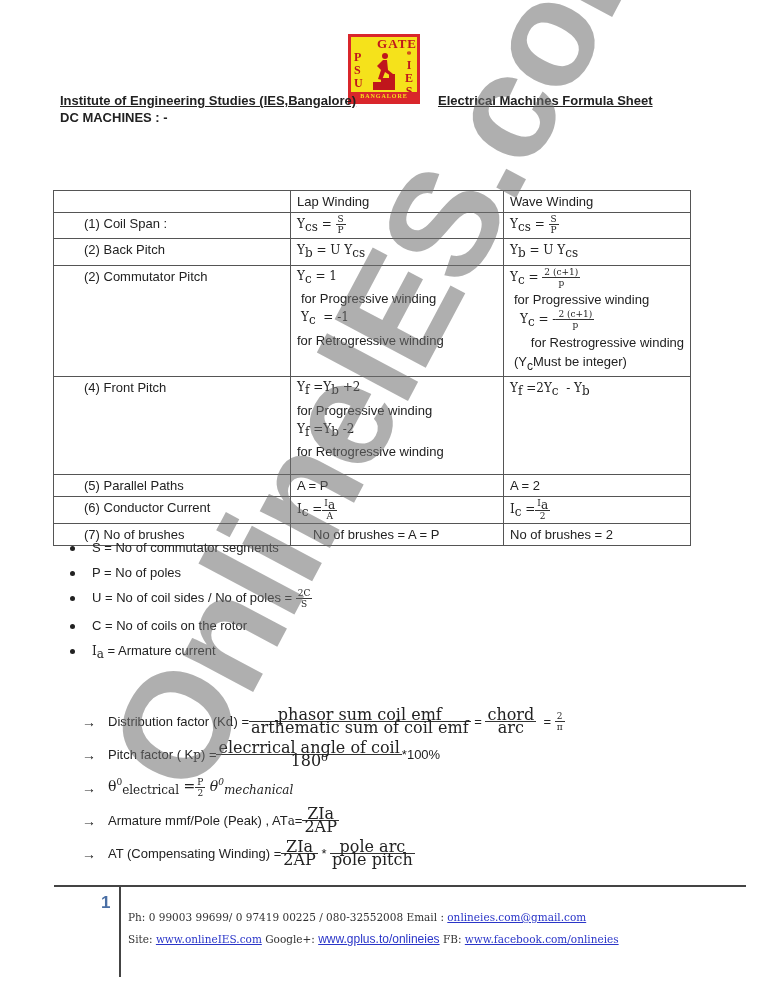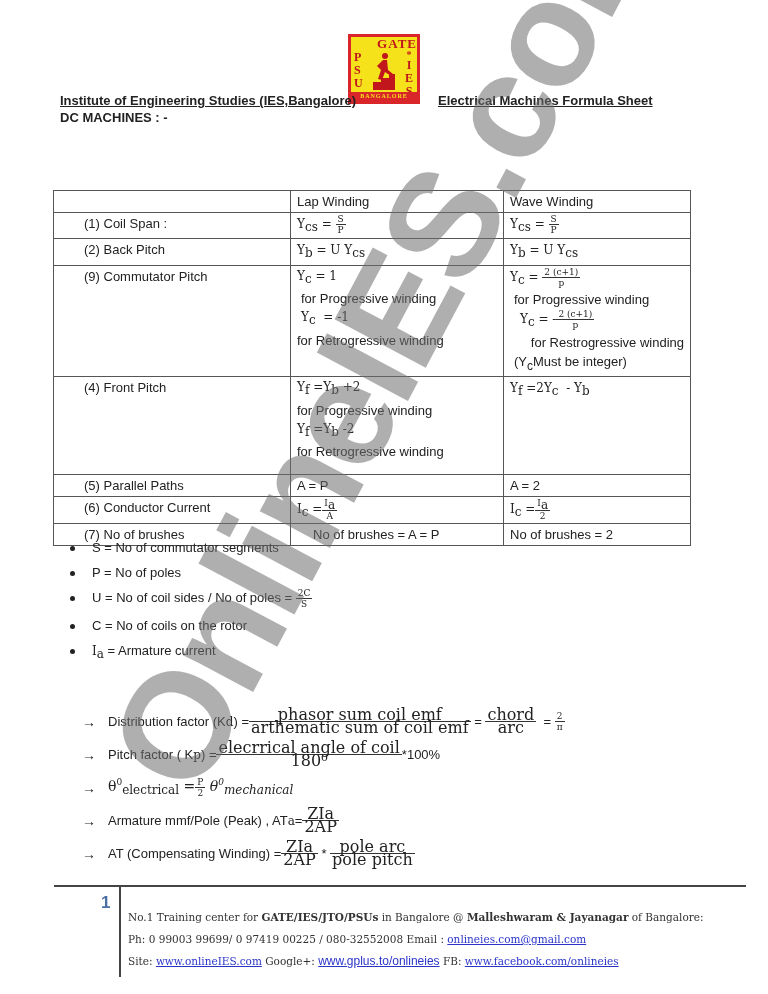--- a/index.html
+++ b/index.html
@@ -89,21 +89,21 @@
             <span class="n">S</span>
             <span class="d">P</span>
           </span></td>
   </tr>
   <tr>
     <td class="c1">(2)  Back Pitch</td>
     <td><span class="f">Y<sub>b</sub> = U Y<sub>cs</sub></span></td>
     <td><span class="f">Y<sub>b</sub> = U Y<sub>cs</sub></span></td>
   </tr>
   <tr style="height:108px;">
-    <td class="c1">(9)  Commutator Pitch</td>
+    <td class="c1">(2)  Commutator Pitch</td>
     <td>
       <div class="f">Y<sub>c</sub> = 1</div>
       <div style="padding-left:4px;">for Progressive winding</div>
       <div class="f" style="padding-left:4px;">Y<sub>c</sub> &nbsp;= -1</div>
       <div>for Retrogressive winding</div>
     </td>
     <td>
       <div><span class="f">Y<sub>c</sub> = </span><span class="frac">
               <span class="n">2 (c+1)</span>
               <span class="d">p</span>
@@ -228,21 +228,18 @@
   </div>
 </div>
 
 <div class="watermark">OnlineIES.com</div>
 
 <div class="foot-line"></div>
 <div class="foot-vline"></div>
 <div class="pageno">1</div>
 <div class="foot">
   <div>
-    <span>No.1 Training center for </span><b>GATE/IES/JTO/PSUs</b><span> in Bangalore @ </span><b>Malleshwaram &amp; Jayanagar</b><span> of Bangalore:</span>
-  </div>
-  <div>
     <span>Ph: 0 99003 99699/ 0 97419 00225  / 080-32552008   Email : </span><a>onlineies.com@gmail.com</a>
   </div>
   <div>
     <span>Site: </span><a>www.onlineIES.com</a><span>  Google+: </span><a class="gp">www.gplus.to/onlineies</a><span> FB: </span><a>www.facebook.com/onlineies</a>
   </div>
 </div>
 
 </body></html>

